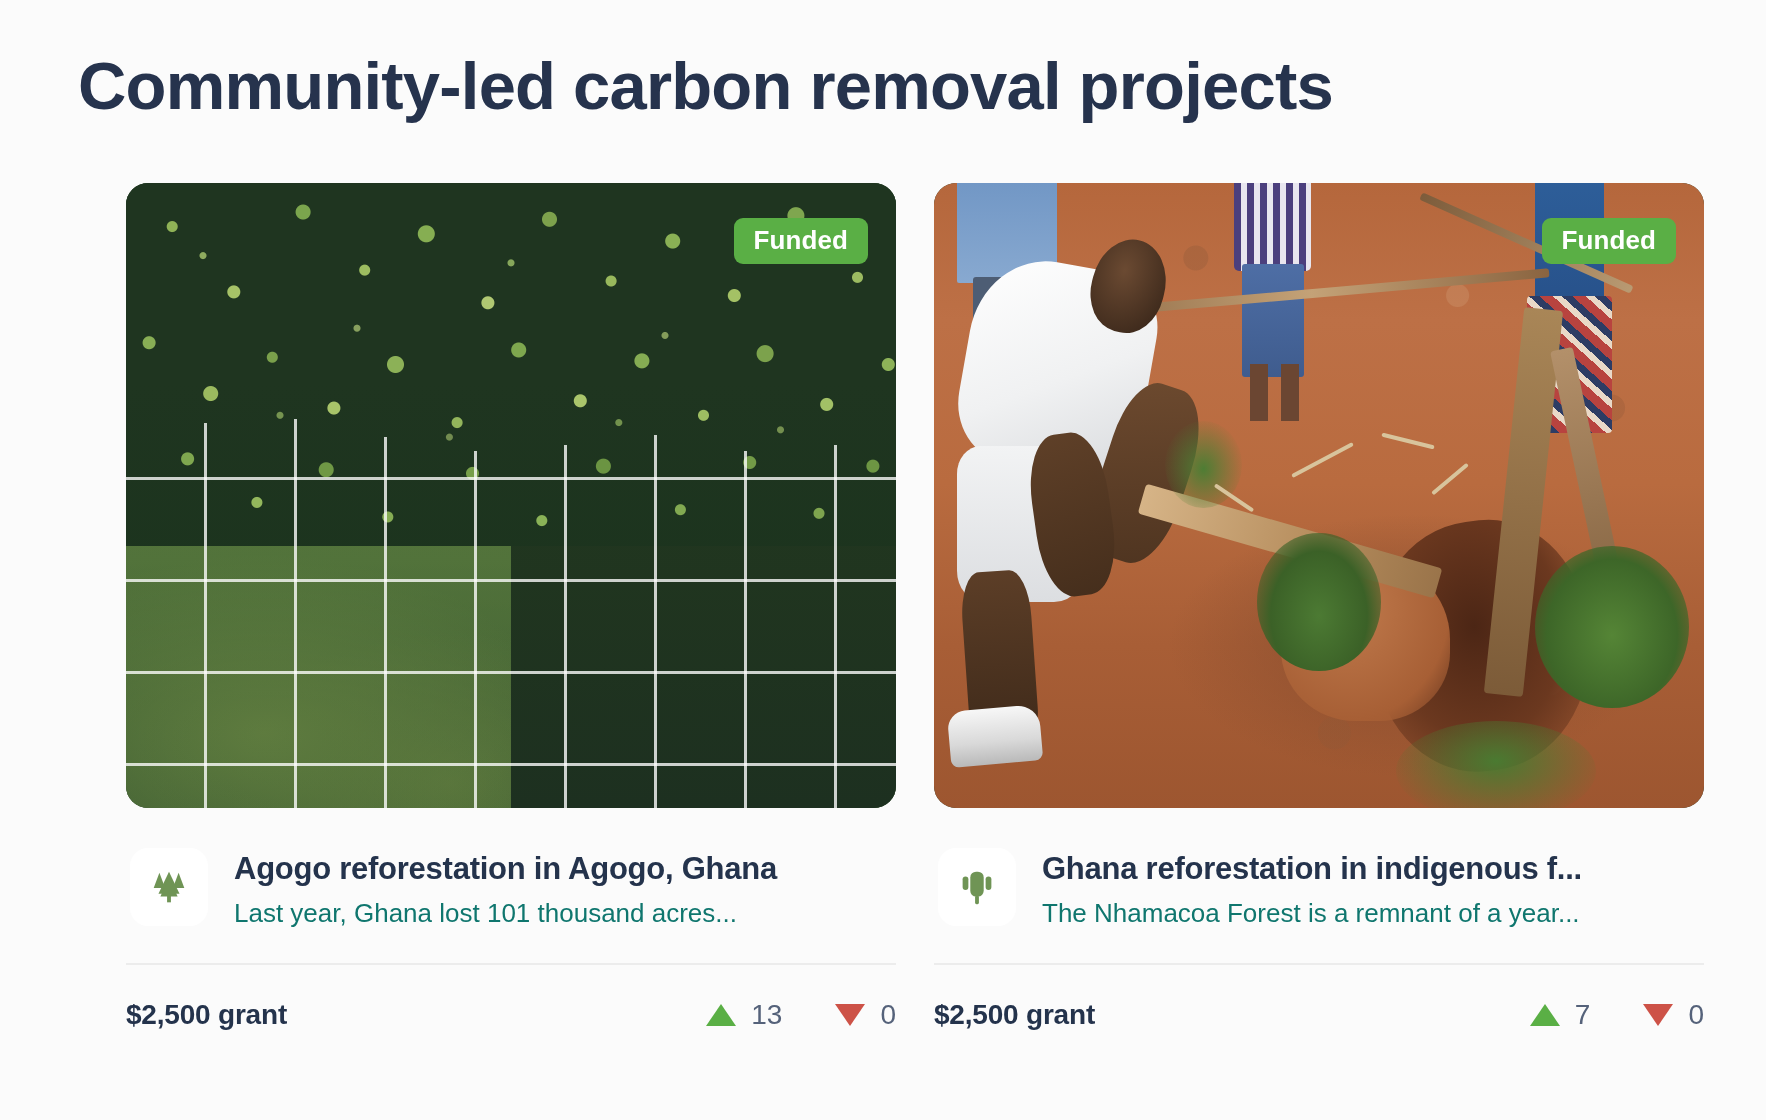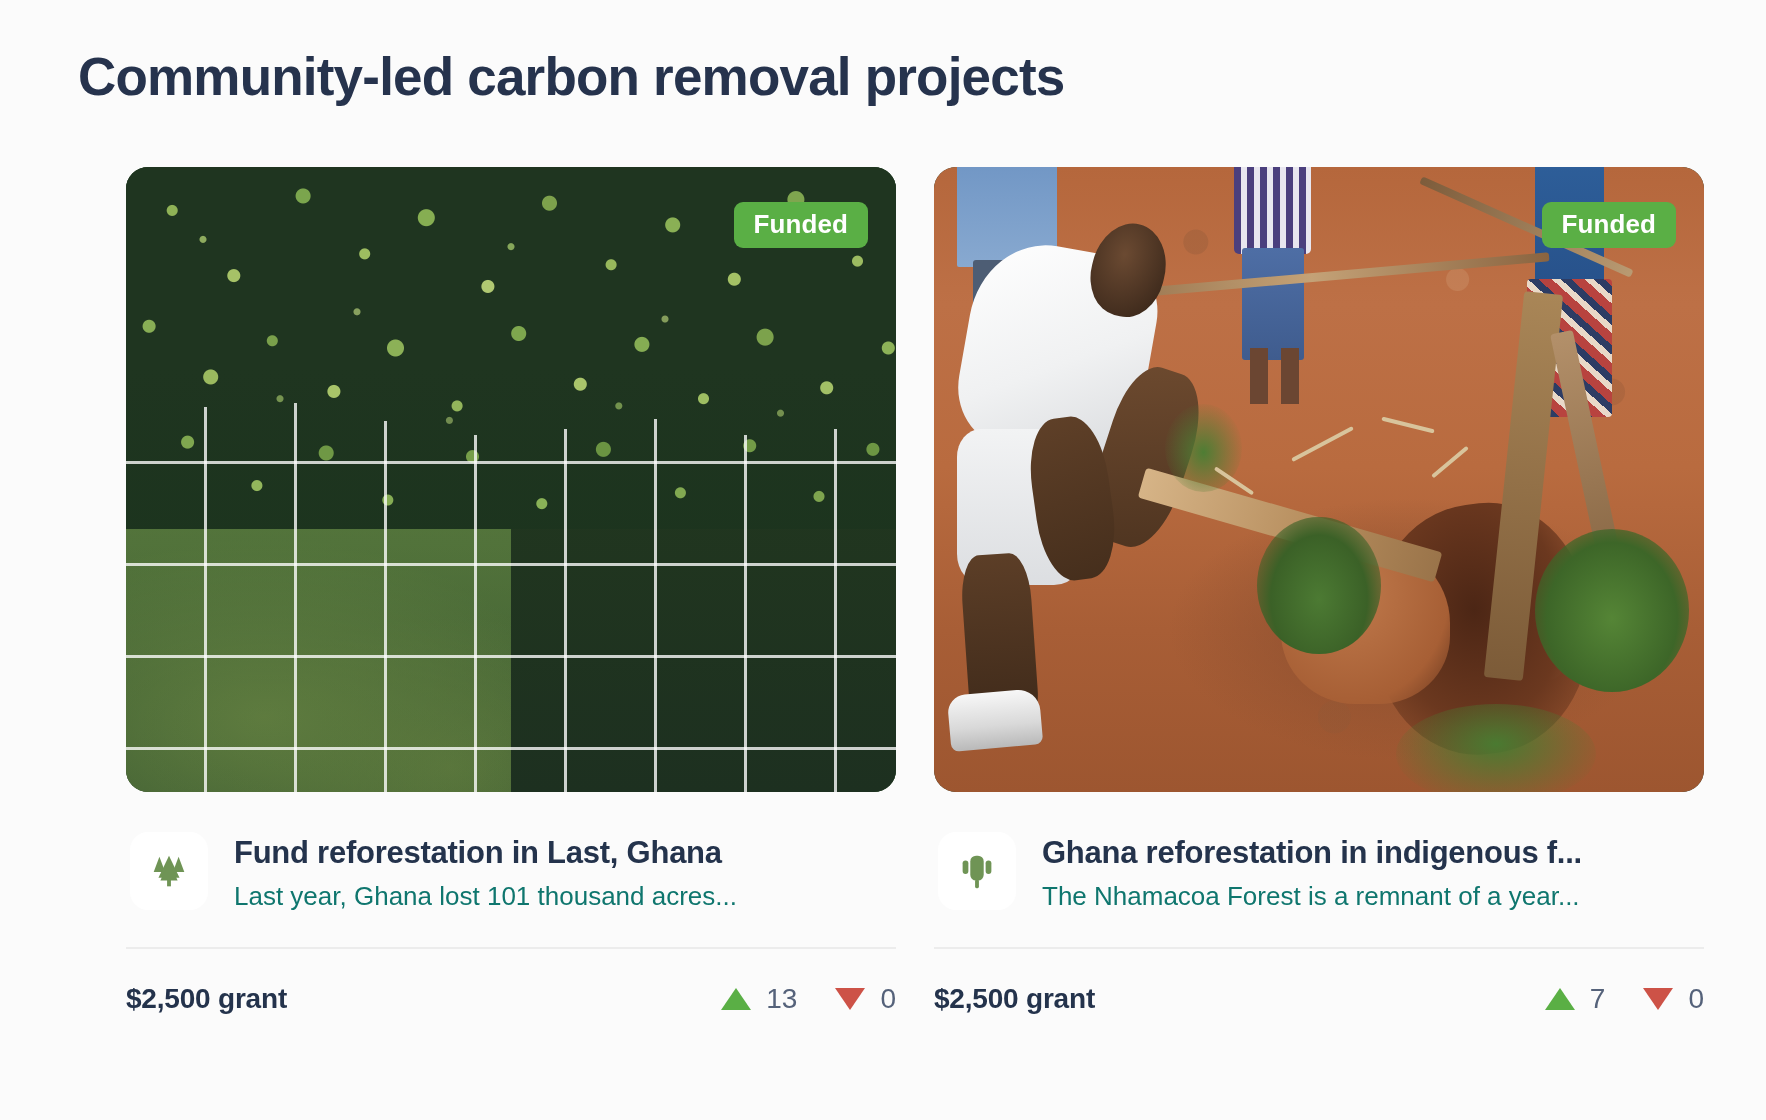--- a/index.html
+++ b/index.html
@@ -15,21 +15,21 @@
 
   .page {
     position: relative;
     width: 1766px;
     height: 1120px;
     background: #fbfbfb;
     padding: 46px 78px 0 78px;
   }
 
   .page-title {
-    font-size: 53px;
+    font-size: 67px;
     font-weight: 700;
     letter-spacing: -0.8px;
     color: #26334d;
     line-height: 1.18;
     margin-bottom: 58px;
     white-space: nowrap;
   }
 
   .cards {
     display: flex;
@@ -262,21 +262,21 @@
     display: flex;
     align-items: center;
     justify-content: space-between;
   }
   .grant {
     font-size: 28px;
     font-weight: 700;
     color: #24334c;
     letter-spacing: -0.2px;
   }
-  .votes { display: flex; align-items: center; gap: 38px; }
+  .votes { display: flex; align-items: center; gap: 53px; }
   .vote { display: flex; align-items: center; gap: 15px; }
   .vote-count { font-size: 28px; color: #55627a; }
   .tri-up {
     width: 0; height: 0;
     border-left: 15px solid transparent;
     border-right: 15px solid transparent;
     border-bottom: 22px solid #5aaf45;
   }
   .tri-down {
     width: 0; height: 0;
@@ -324,21 +324,21 @@
         <div class="card-icon">
           <svg width="46" height="46" viewBox="0 0 48 48" aria-hidden="true">
             <path d="M14 9 L20 25 L8 25 Z" fill="#6f9455"></path>
             <path d="M34 9 L40 25 L28 25 Z" fill="#6f9455"></path>
             <path d="M24 8 L35 31 L13 31 Z" fill="#6f9455"></path>
             <path d="M24 14 L33 34 L15 34 Z" fill="#6f9455"></path>
             <rect x="22" y="33" width="4" height="7" fill="#6f9455"></rect>
           </svg>
         </div>
         <div class="card-text">
-          <div class="card-title">Fund reforestation in Last, Ghana</div>
+          <div class="card-title">Agogo reforestation in Agogo, Ghana</div>
           <div class="card-sub">Last year, Ghana lost 101 thousand acres...</div>
         </div>
       </div>
 
       <div class="card-foot">
         <span class="grant">$2,500 grant</span>
         <div class="votes">
           <div class="vote">
             <span class="tri-up"></span>
             <span class="vote-count">13</span>

